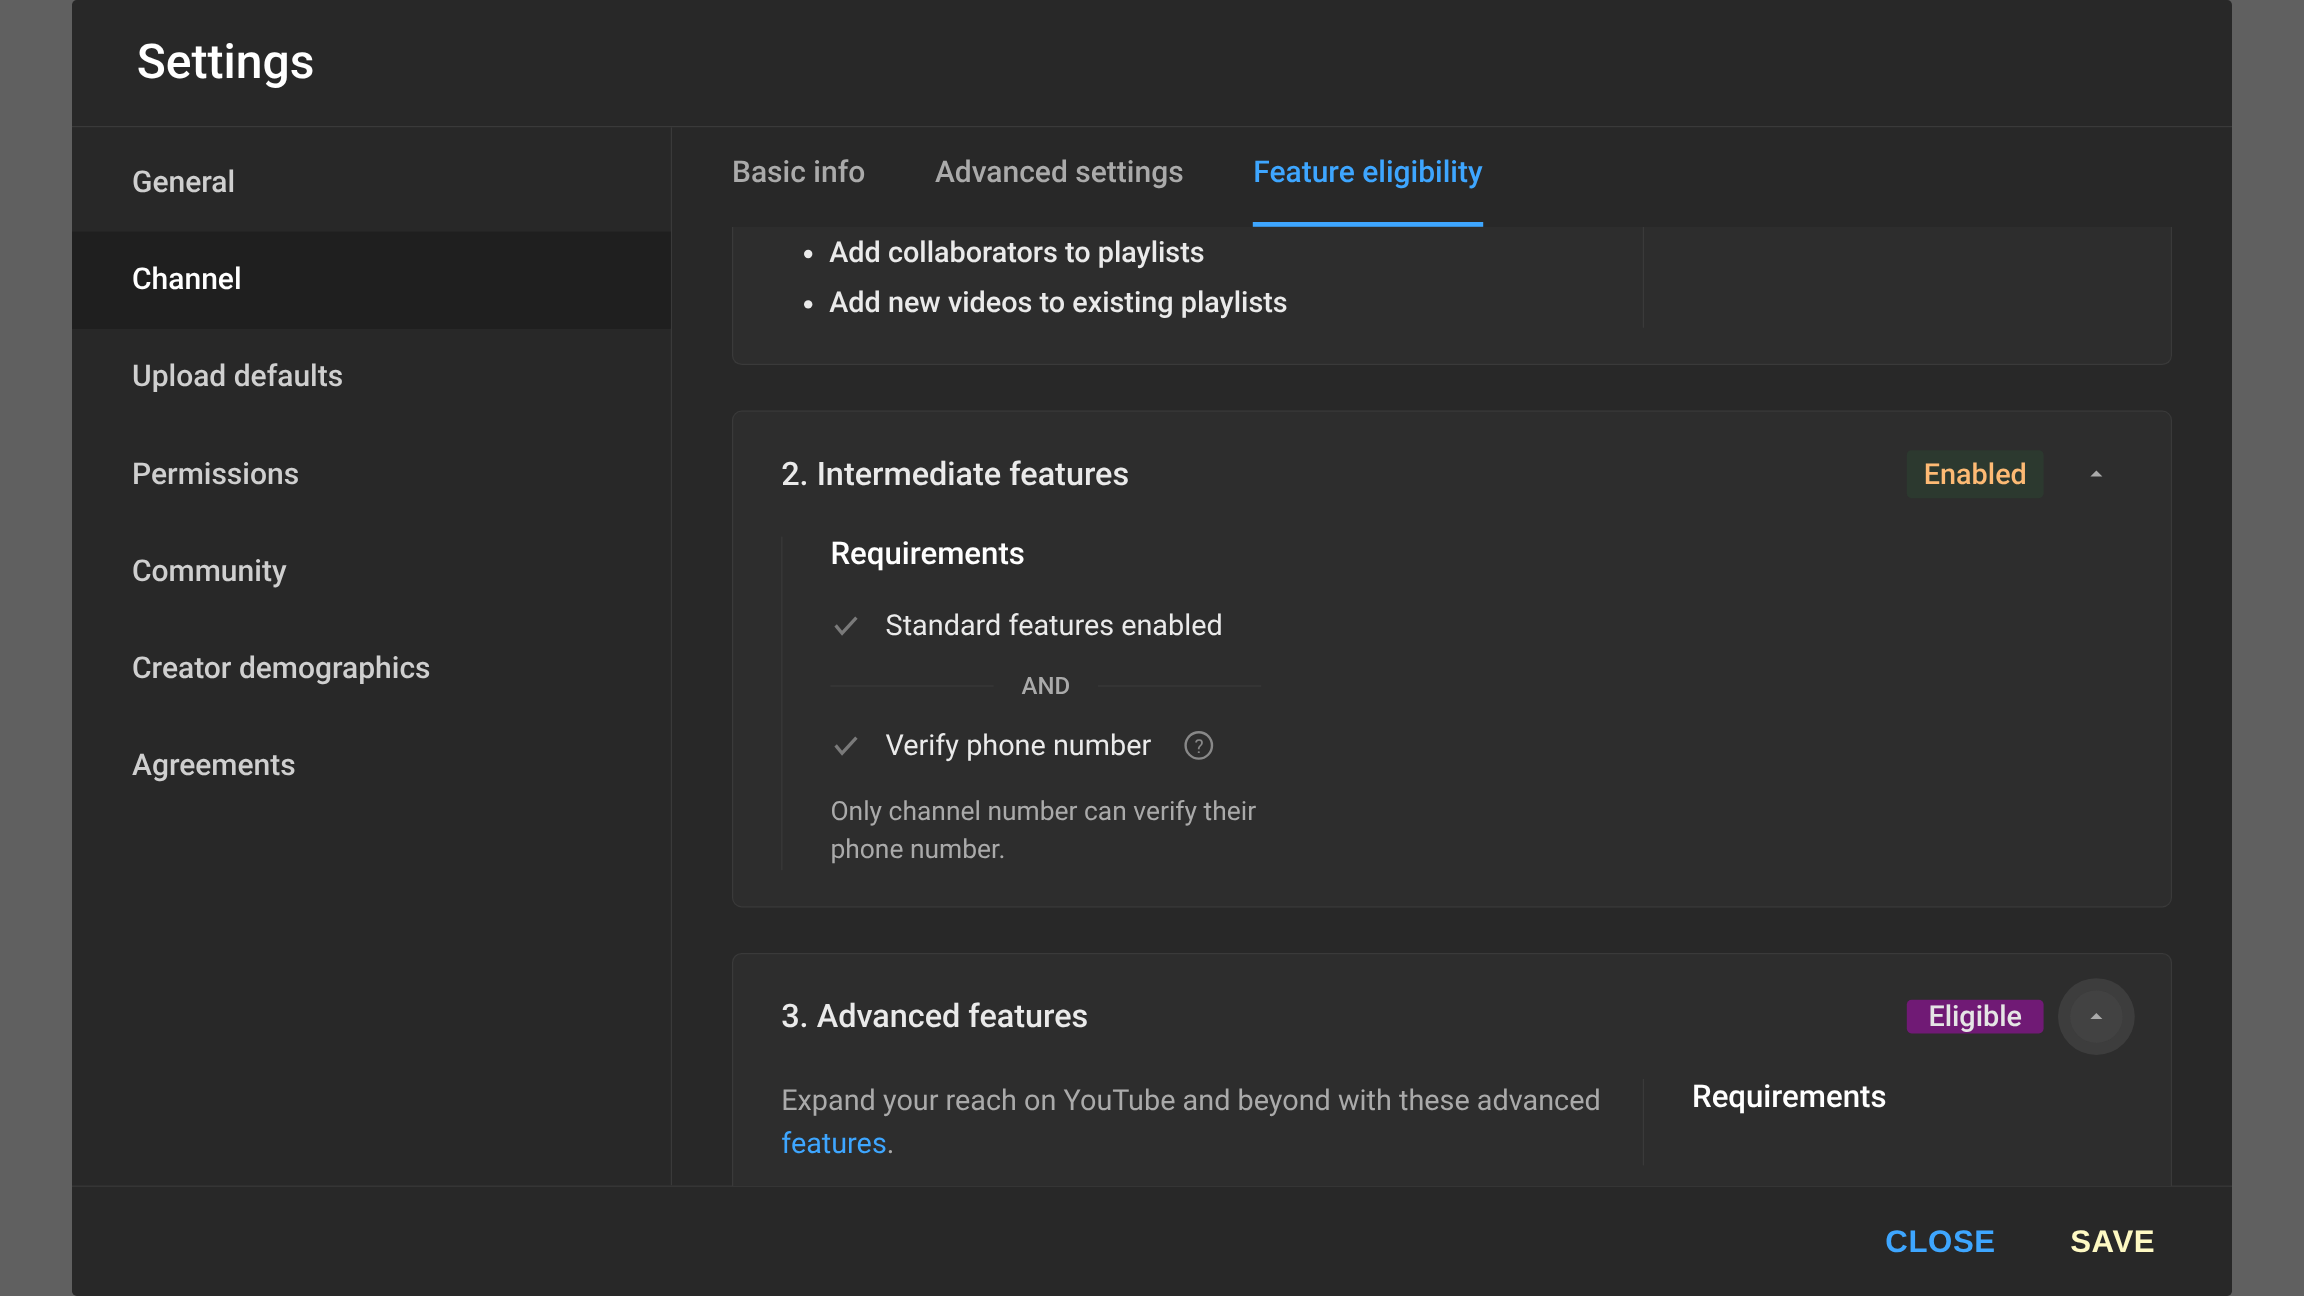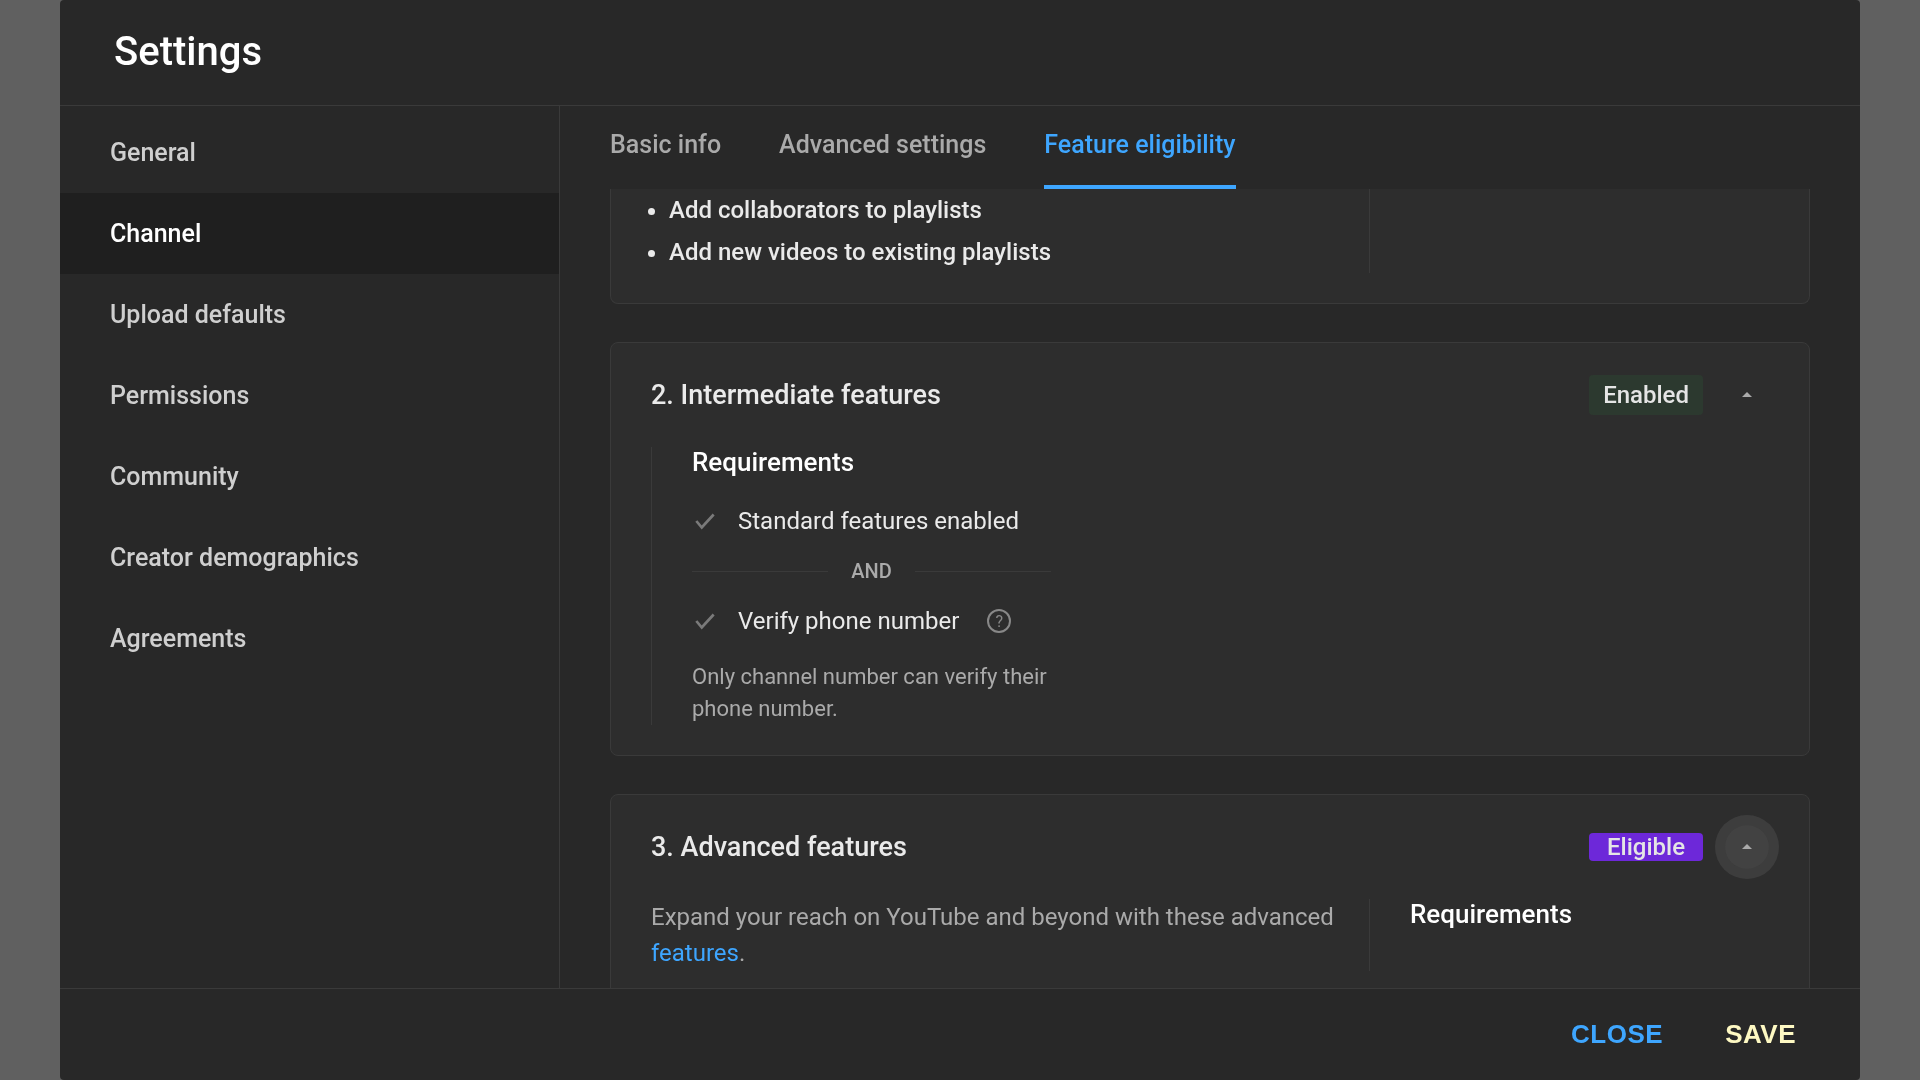--- a/index.html
+++ b/index.html
@@ -78,21 +78,21 @@
 .content {
   flex: 1;
   overflow-y: auto;
   padding: 0 50px;
 }
 .card-partial {
   background: #2d2d2d;
   border: 1px solid #3a3a3a;
   border-top: none;
   border-radius: 0 0 8px 8px;
-  padding: 0 40px 30px 18px;
+  padding: 0 40px 30px 40px;
   margin-bottom: 38px;
   display: flex;
 }
 .card {
   background: #2d2d2d;
   border: 1px solid #3a3a3a;
   border-radius: 8px;
   padding: 30px 40px;
   margin-bottom: 38px;
 }
@@ -111,22 +111,22 @@
   display: flex;
   align-items: center;
   gap: 22px;
 }
 .badge {
   font-size: 24px;
   font-weight: 500;
   padding: 6px 14px;
   border-radius: 4px;
 }
-.badge.enabled { color: #e5e5e5; background: rgba(43,166,64,0.1); }
-.badge.eligible { color: #e5e5e5; background: #6d28d9; padding: 0 18px; }
+.badge.enabled { color: #fdba74; background: rgba(43,166,64,0.1); }
+.badge.eligible { color: #e5e5e5; background: #701a75; padding: 0 18px; }
 .chevron {
   width: 44px; height: 44px;
   display: flex; align-items: center; justify-content: center;
   border-radius: 50%;
   cursor: pointer;
 }
 .chevron.highlight {
   background: rgba(255,255,255,0.1);
   box-shadow: 0 0 0 10px rgba(255,255,255,0.08);
 }

